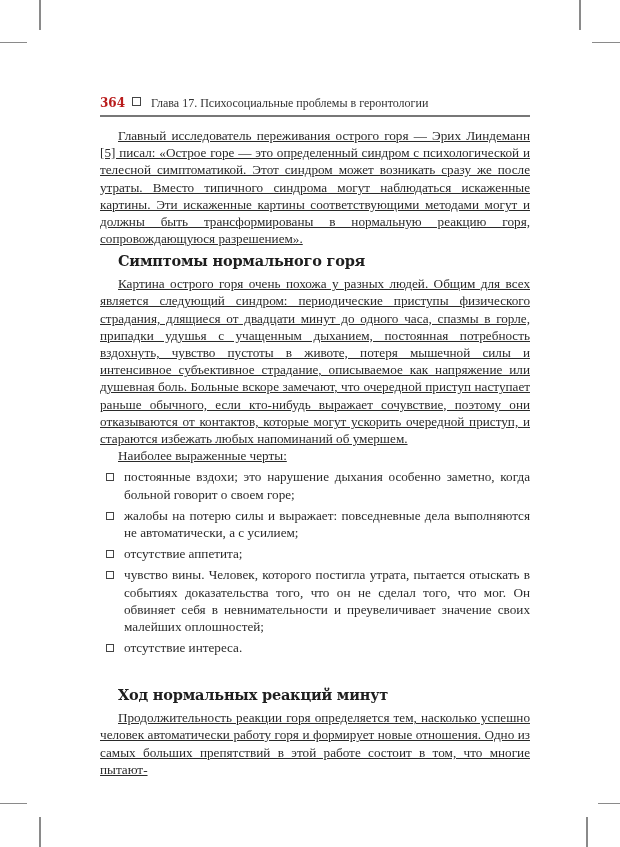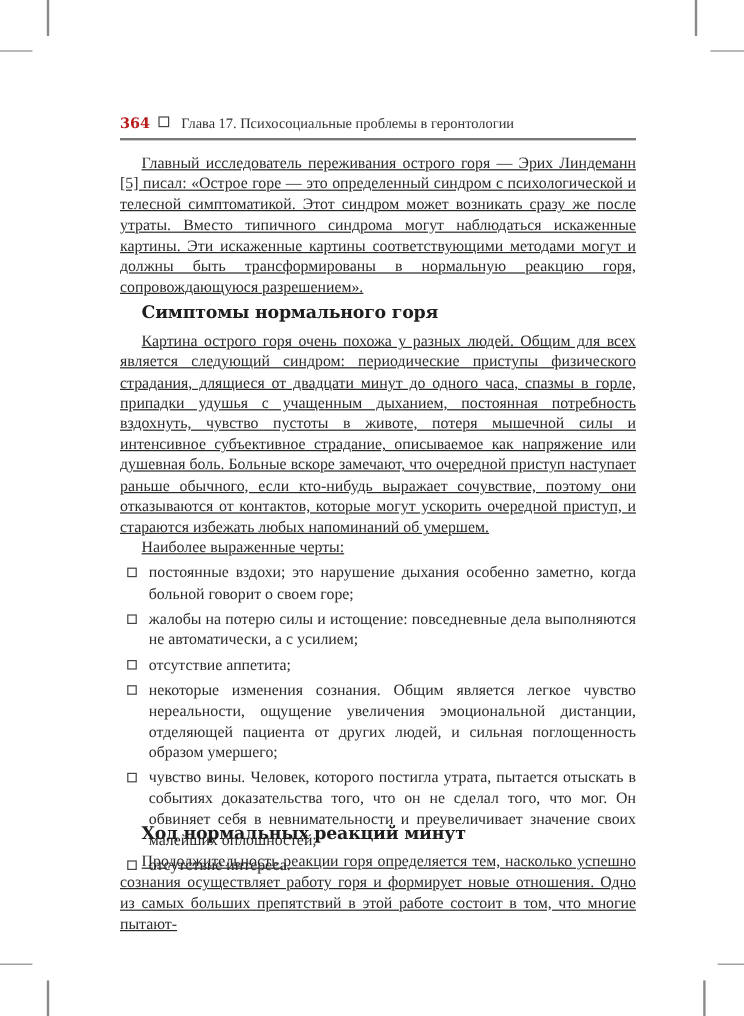--- a/index.html
+++ b/index.html
@@ -42,25 +42,24 @@
   <p>Главный исследователь переживания острого горя — Эрих Линдеманн [5] писал: «Острое горе — это определенный синдром с психологической и телесной симптоматикой. Этот синдром может возникать сразу же после утраты. Вместо типичного синдрома могут наблюдаться искаженные картины. Эти искаженные картины соответствующими методами могут и должны быть трансформированы в нормальную реакцию горя, сопровождающуюся разрешением».</p>
 </div>
 
 <div class="text" style="top:252px;">
   <h2>Симптомы нормального горя</h2>
   <div style="height:6px"></div>
   <p>Картина острого горя очень похожа у разных людей. Общим для всех является следующий синдром: периодические приступы физического страдания, длящиеся от двадцати минут до одного часа, спазмы в горле, припадки удушья с учащенным дыханием, постоянная потребность вздохнуть, чувство пустоты в животе, потеря мышечной силы и интенсивное субъективное страдание, описываемое как напряжение или душевная боль. Больные вскоре замечают, что очередной приступ наступает раньше обычного, если кто-нибудь выражает сочувствие, поэтому они отказываются от контактов, которые могут ускорить очередной приступ, и стараются избежать любых напоминаний об умершем.</p>
   <p>Наиболее выраженные черты:</p>
   <ul>
     <li><span class="bx"></span><span>постоянные вздохи; это нарушение дыхания особенно заметно, когда больной говорит о своем горе;</span></li>
-    <li><span class="bx"></span><span>жалобы на потерю силы и истощение: повседневные дела выполняются не автоматически, а с усилием;</span></li>
+    <li><span class="bx"></span><span>жалобы на потерю силы и выражает: повседневные дела выполняются не автоматически, а с усилием;</span></li>
     <li><span class="bx"></span><span>отсутствие аппетита;</span></li>
-    <li><span class="bx"></span><span>некоторые изменения сознания. Общим является легкое чувство нереальности, ощущение увеличения эмоциональной дистанции, отделяющей пациента от других людей, и сильная поглощенность образом умершего;</span></li>
     <li><span class="bx"></span><span>чувство вины. Человек, которого постигла утрата, пытается отыскать в событиях доказательства того, что он не сделал того, что мог. Он обвиняет себя в невнимательности и преувеличивает значение своих малейших оплошностей;</span></li>
     <li><span class="bx"></span><span>отсутствие интереса.</span></li>
   </ul>
 </div>
 
 <div class="text" style="top:686px;">
   <h2>Ход нормальных реакций минут</h2>
   <div style="height:6px"></div>
-  <p>Продолжительность реакции горя определяется тем, насколько успешно сознания осуществляет работу горя и формирует новые отношения. Одно из самых больших препятствий в этой работе состоит в том, что многие пытают-</p>
+  <p>Продолжительность реакции горя определяется тем, насколько успешно человек автоматически работу горя и формирует новые отношения. Одно из самых больших препятствий в этой работе состоит в том, что многие пытают-</p>
 </div>
 
 </body></html>

